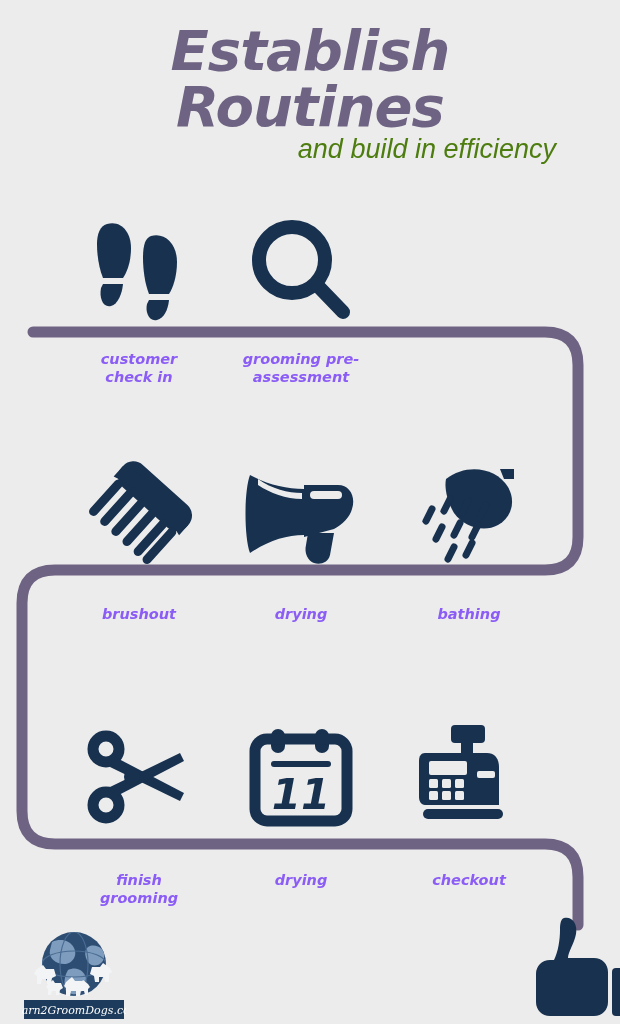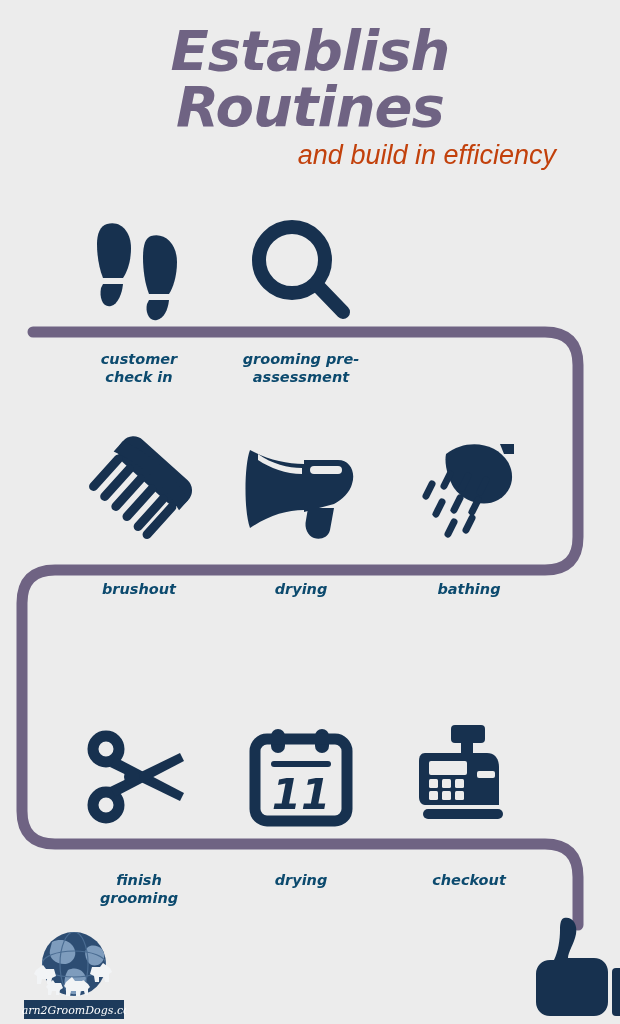--- a/index.html
+++ b/index.html
@@ -28,24 +28,23 @@
   .title-line {
     color: #6f6383;
     font-weight: bold;
     font-size: 56px;
     line-height: 0.96;
     letter-spacing: -1px;
     font-family: "DejaVu Sans", sans-serif;
   }
   .title-line.second { margin-top: 2px; }
   .subtitle {
-    margin-top: 6px;
     padding-right: 64px;
     text-align: right;
-    color: #c2410c;
+    color: #4d7c0f;
     font-size: 27px;
     font-weight: normal;
     font-family: "Liberation Sans", sans-serif;
   }
 
   
   .flow-path {
     position: absolute;
     left: 0; top: 0;
     width: 620px; height: 1024px;
@@ -58,34 +57,34 @@
     width: 170px;
     text-align: center;
   }
   .step .icon-wrap {
     height: 115px;
     display: flex;
     align-items: flex-end;
     justify-content: center;
   }
   .step .step-label {
-    color: #0c4a6e;
+    color: #8b5cf6;
     font-size: 14.5px;
     font-weight: bold;
     line-height: 1.25;
     font-family: "DejaVu Sans", sans-serif;
     white-space: pre-line;
   }
 
   
   .row1 .icon-wrap { height: 118px; }
   .row1 { top: 206px; }
   .row1 .step-label { margin-top: 26px; }
 
-  .row2 { top: 427px; }
+  .row2 { top: 452px; }
   .row2 .step-label { margin-top: 38px; }
 
   .row3 { top: 712px; }
   .row3 .step-label { margin-top: 44px; }
 
   
   .col1 { left: 54px; }
   .col2 { left: 216px; }
   .col3 { left: 384px; }
 

